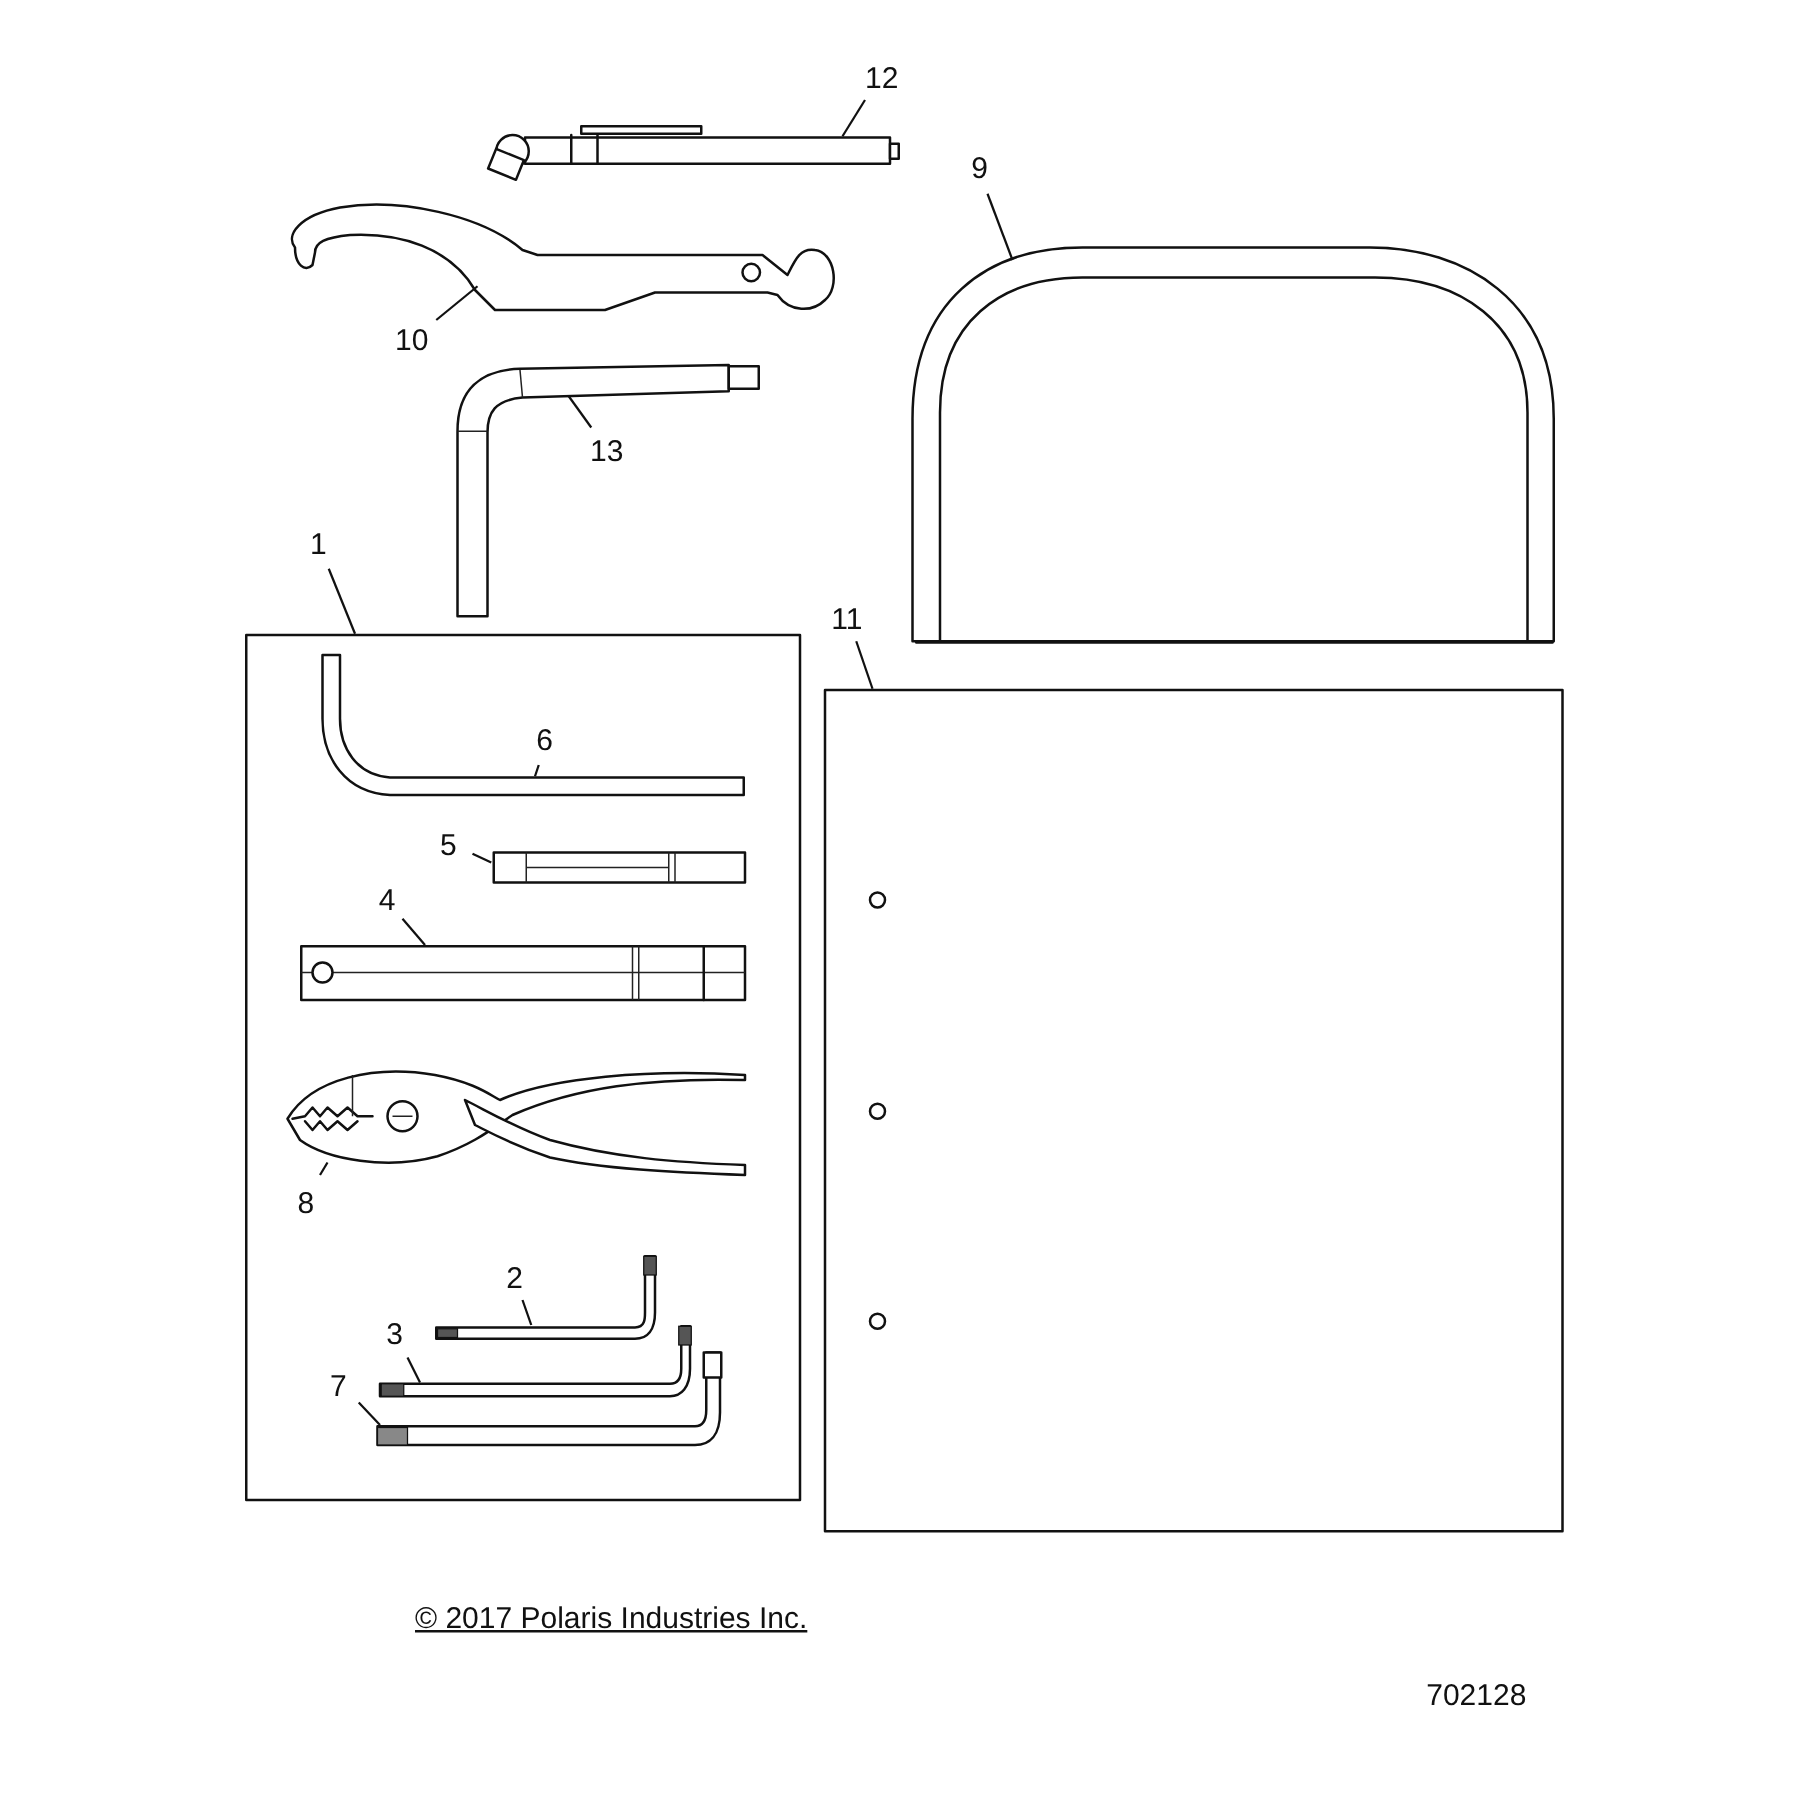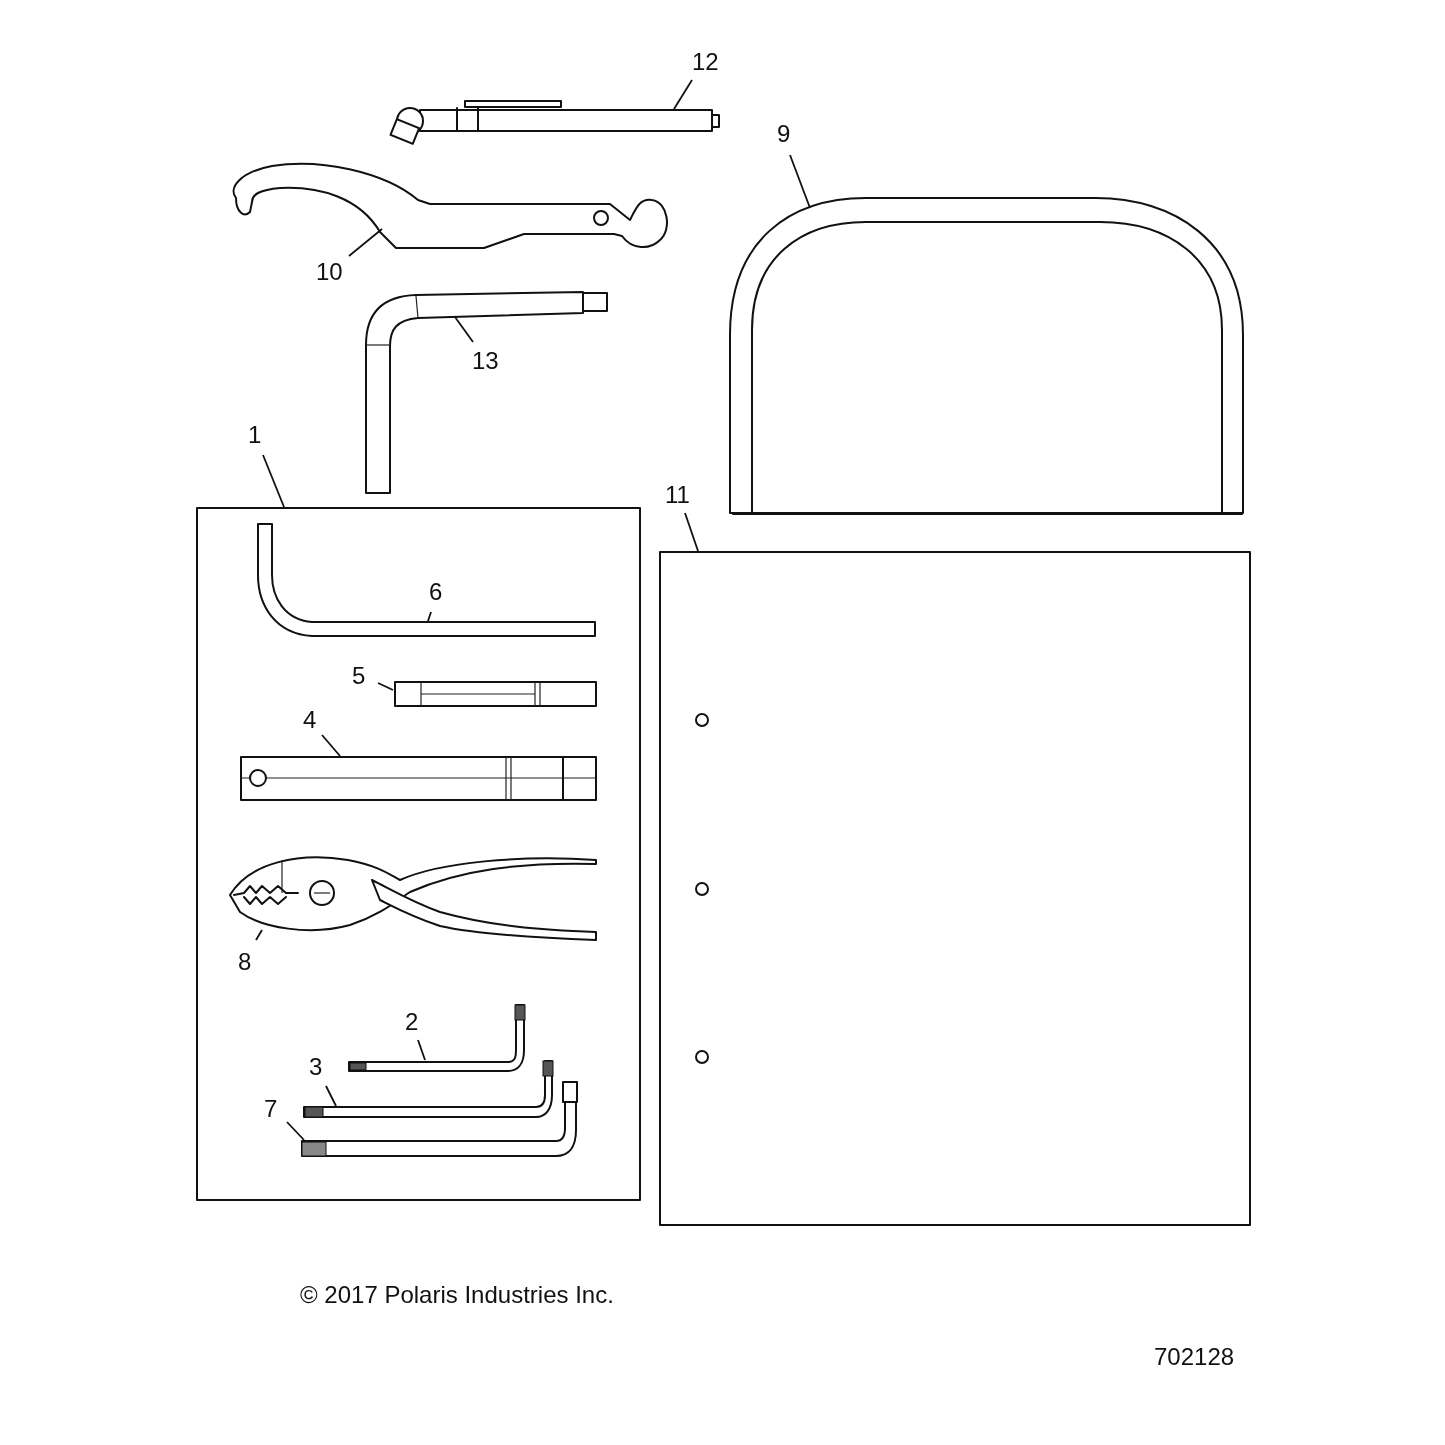--- a/index.html
+++ b/index.html
@@ -138,14 +138,14 @@
   <g>
     <rect class="fill-w" x="660" y="552" width="590" height="673"></rect>
     <circle class="stroke" cx="702" cy="720" r="6"></circle>
     <circle class="stroke" cx="702" cy="889" r="6"></circle>
     <circle class="stroke" cx="702" cy="1057" r="6"></circle>
     <line class="leader" x1="698" y1="551" x2="685" y2="513"></line>
     <text class="callout" x="665" y="503">11</text>
   </g>
 </svg>
 
-<div class="txt-foot" style="left:300px; top:1281px;">© 2017 Polaris Industries Inc.</div>
-<div class="txt-foot" style="left:1141px; top:1343px;margin-left:13px;">702128</div>
+<div class="txt-foot" style="left:332px; top:1281px;text-decoration:underline;">© 2017 Polaris Industries Inc.</div>
+<div class="txt-foot" style="left:1141px; top:1343px;">702128</div>
 
 </body></html>

